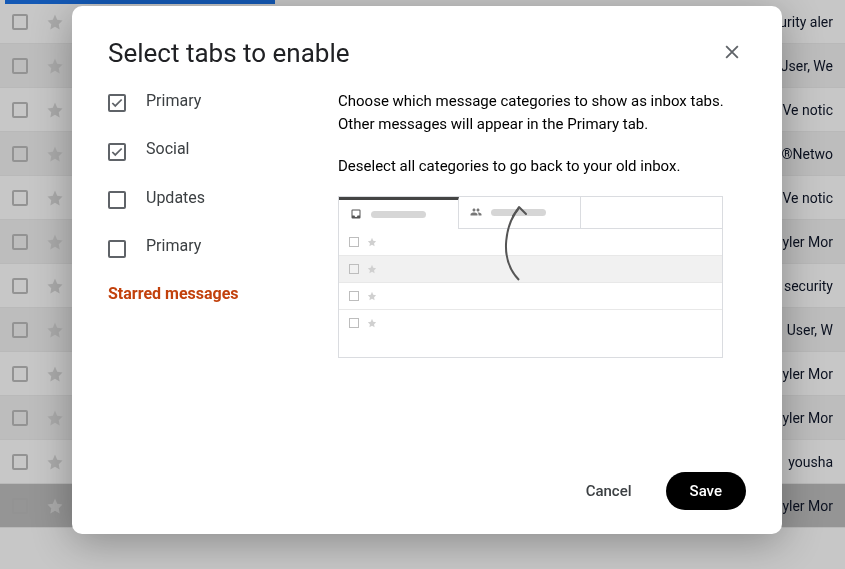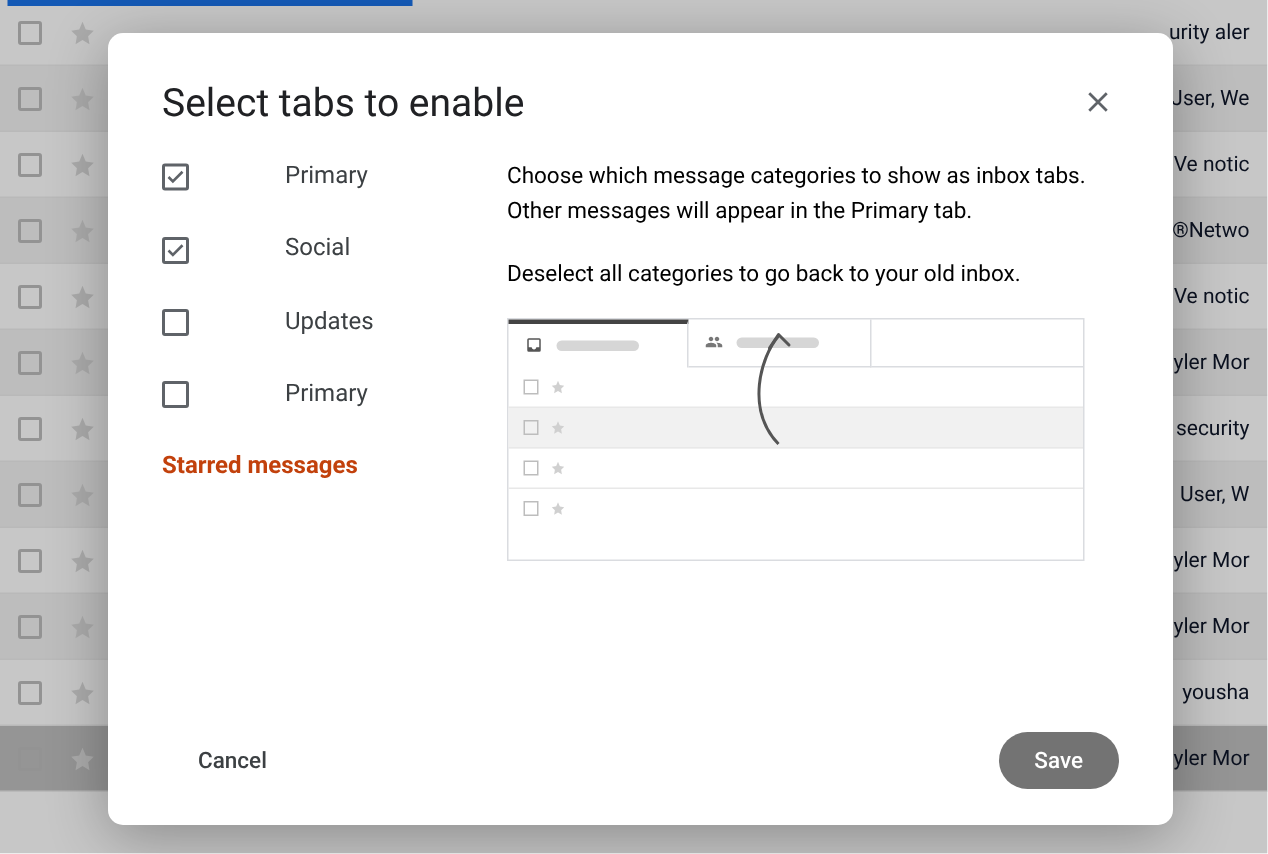--- a/index.html
+++ b/index.html
@@ -11,31 +11,31 @@
   .bg-bar { position: absolute; top: 0; left: 5px; width: 270px; height: 4px; background: #1a73e8; }
   .bg-row { height: 44px; border-bottom: 1px solid #eee; display: flex; align-items: center; padding: 0 12px; color: #5f6368; font-size: 14px; }
   .bg-row.alt { background: #f2f2f2; }
   .bg-row.dark { background: #bfbfbf; }
   .bg-check { width: 16px; height: 16px; border: 2px solid #bdbdbd; border-radius: 2px; margin-right: 18px; flex-shrink: 0; }
   .bg-star { width: 18px; height: 18px; margin-right: 10px; color: #dcdcdc; flex-shrink: 0; }
   .bg-snip { margin-left: auto; color: #0f172a; font-weight: 400; font-size: 14px; white-space: nowrap; }
   .bg-overlay { position: absolute; inset: 0; background: rgba(0,0,0,0.22); }
 
   
-  .dialog { position: absolute; left: 72px; top: 22px; width: 710px; height: 528px; background: #fff; border-radius: 10px; box-shadow: 0 8px 40px rgba(0,0,0,0.3); padding: 32px 36px 24px 36px; display: flex; flex-direction: column; }
+  .dialog { position: absolute; left: 72px; top: 6px; width: 710px; height: 528px; background: #fff; border-radius: 10px; box-shadow: 0 8px 40px rgba(0,0,0,0.3); padding: 32px 36px 24px 36px; display: flex; flex-direction: column; }
   .dialog-header { display: flex; align-items: flex-start; justify-content: space-between; margin-bottom: 22px; }
   .dialog-title { font-size: 26px; font-weight: 400; color: #202124; }
   .close-btn { width: 28px; height: 28px; display: flex; align-items: center; justify-content: center; cursor: pointer; color: #5f6368; }
   .close-btn svg { width: 20px; height: 20px; }
 
   .dialog-body { display: flex; flex: 1; }
   .left-col { width: 230px; padding-right: 12px; }
   .right-col { flex: 1; }
 
-  .check-row { display: flex; align-items: center; margin-bottom: 26px; cursor: pointer; gap: 44px; }
+  .check-row { display: flex; align-items: flex-end; margin-bottom: 26px; cursor: pointer; }
   .check-row .chk { width: 18px; height: 18px; border: 2px solid #5f6368; border-radius: 2px; margin-right: 20px; flex-shrink: 0; display: flex; align-items: center; justify-content: center; margin-top: 2px; }
   .check-row.checked .chk { border-color: #5f6368; }
   .check-row .chk svg { width: 14px; height: 14px; opacity: 0; }
   .check-row.checked .chk svg { opacity: 1; }
   .check-row .lbl { font-size: 16px; color: #3c4043; line-height: 1.4; }
 
   .section-heading { font-size: 16px; font-weight: 700; color: #c2410c; margin-top: 6px; }
 
   .desc-text { font-size: 15px; color: #000000; line-height: 1.55; margin-bottom: 18px; }
 
@@ -46,24 +46,24 @@
   .preview-tab.active { border-top: 3px solid #444; border-bottom: none; }
   .preview-tab .picon { width: 14px; height: 12px; }
   .preview-tab .pline { height: 7px; background: #d6d6d6; border-radius: 4px; }
   .preview-rows { }
   .preview-row { height: 27px; border-bottom: 1px solid #e8e8e8; display: flex; align-items: center; padding: 0 10px; gap: 8px; }
   .preview-row.shade { background: #f1f1f1; }
   .preview-row .pbox { width: 10px; height: 10px; border: 1px solid #bdbdbd; }
   .preview-row .pstar { width: 10px; height: 10px; color: #d0d0d0; }
   .arrow { position: absolute; top: 5px; left: 150px; width: 60px; height: 80px; pointer-events: none; }
 
-  .dialog-footer { display: flex; justify-content: space-between; align-items: center; gap: 22px; padding-top: 14px; }
+  .dialog-footer { display: flex; justify-content: flex-end; align-items: center; gap: 10px; padding-top: 14px; }
   .btn { height: 38px; padding: 0 24px; border-radius: 22px; font-size: 15px; font-weight: 500; display: flex; align-items: center; cursor: pointer; }
   .btn-text { background: transparent; color: #3c4043; }
-  .btn-primary { background: #737373; color: #fff; }
+  .btn-primary { background: #000000; color: #fff; }
 </style>
 </head>
 <body>
 
 <div class="bg-inbox">
   <div class="bg-bar"></div>
   <div id="bg-rows">
       <div class="bg-row">
         <div class="bg-check"></div>
         <svg class="bg-star" viewBox="0 0 24 24" fill="currentColor">

